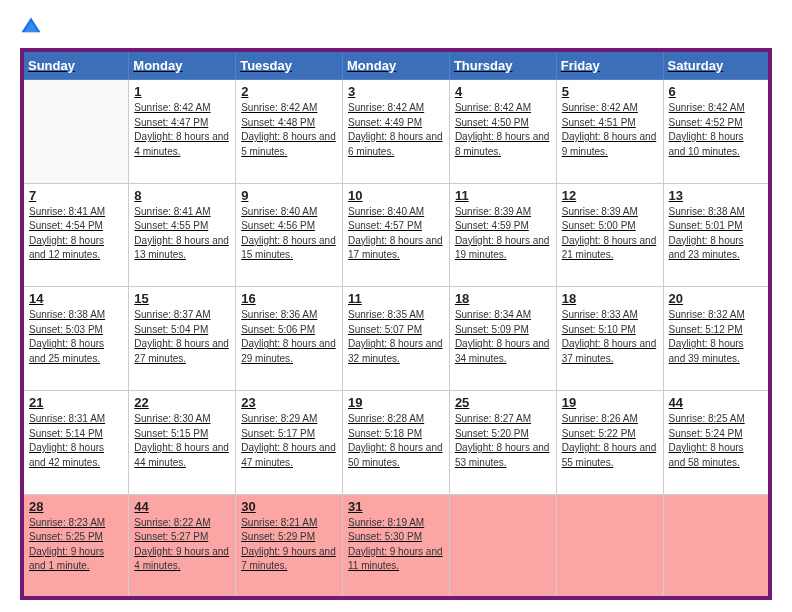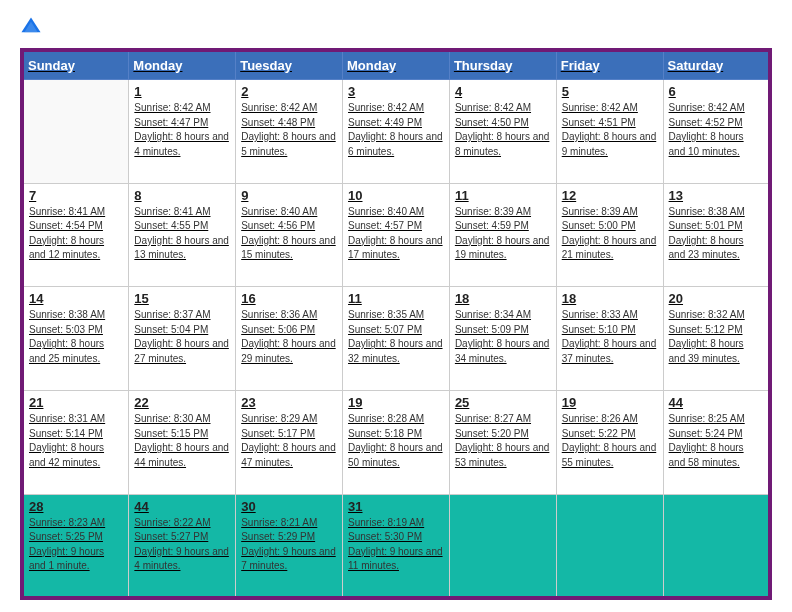--- a/index.html
+++ b/index.html
@@ -75,21 +75,21 @@
       padding: 4px 5px;
       font-size: 10.5px;
       color: #333;
       background: #fff;
       height: 88px;
     }
     .calendar td.empty {
       background: #f9f9f9;
     }
     .calendar tr:last-child td {
-      background: #14b8a6;
+      background: #fca5a5;
     }
     .day-number {
       font-size: 13px;
       font-weight: bold;
       color: #222;
       display: block;
       margin-bottom: 2px;
     }
     .day-info {
       font-size: 10px;

